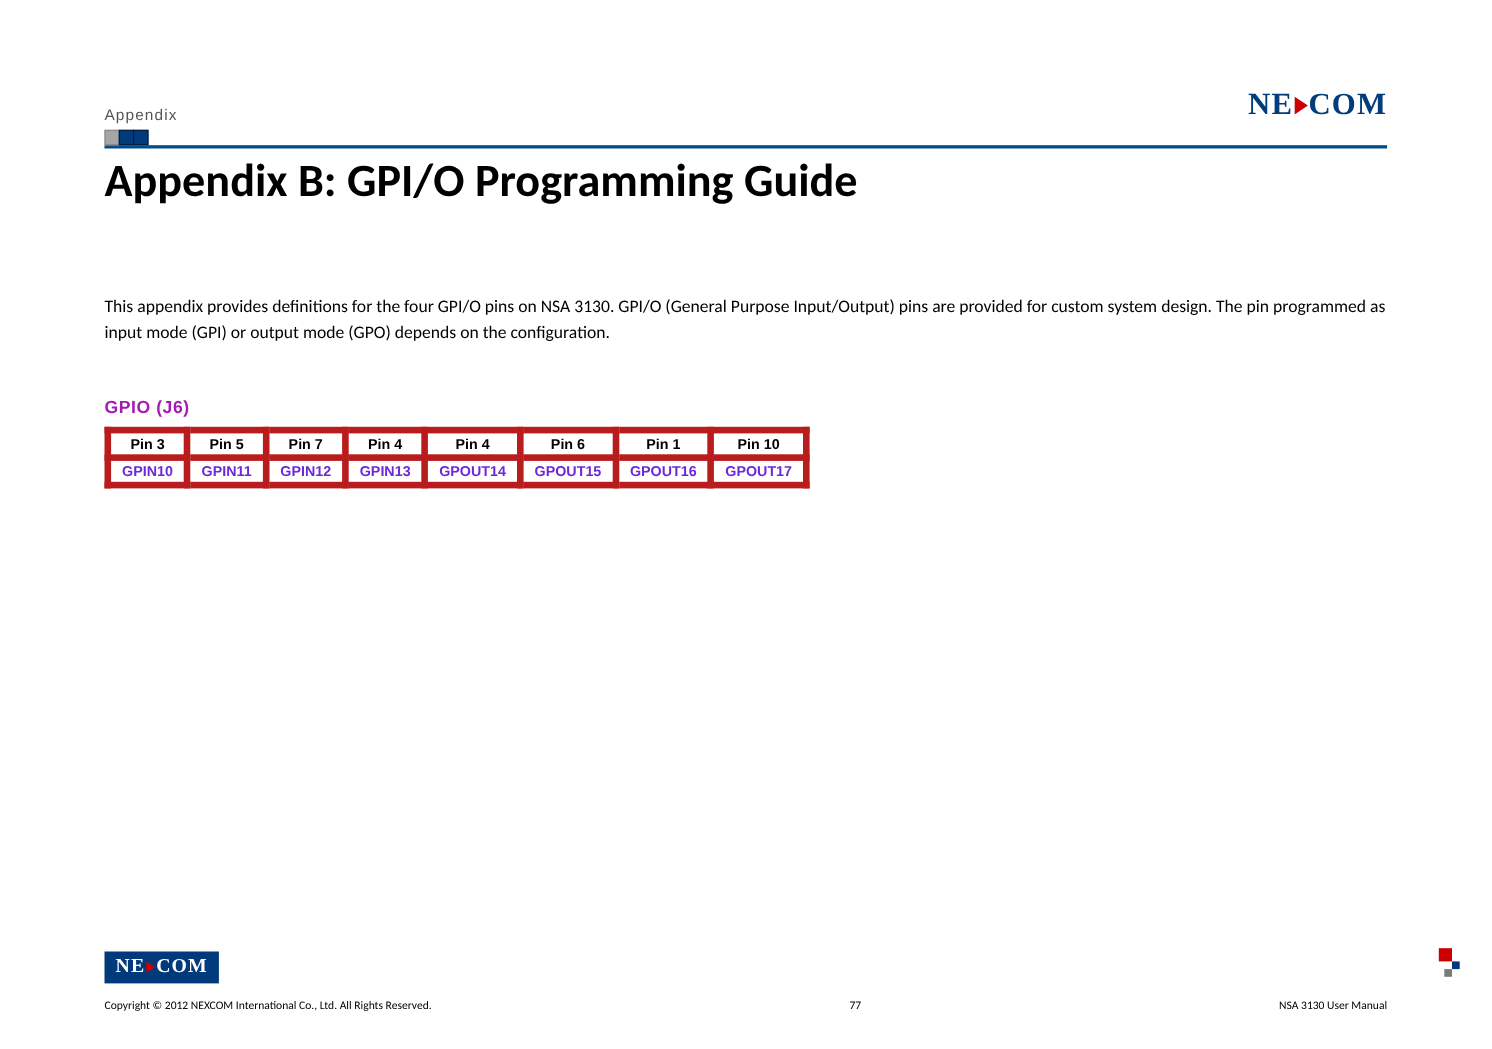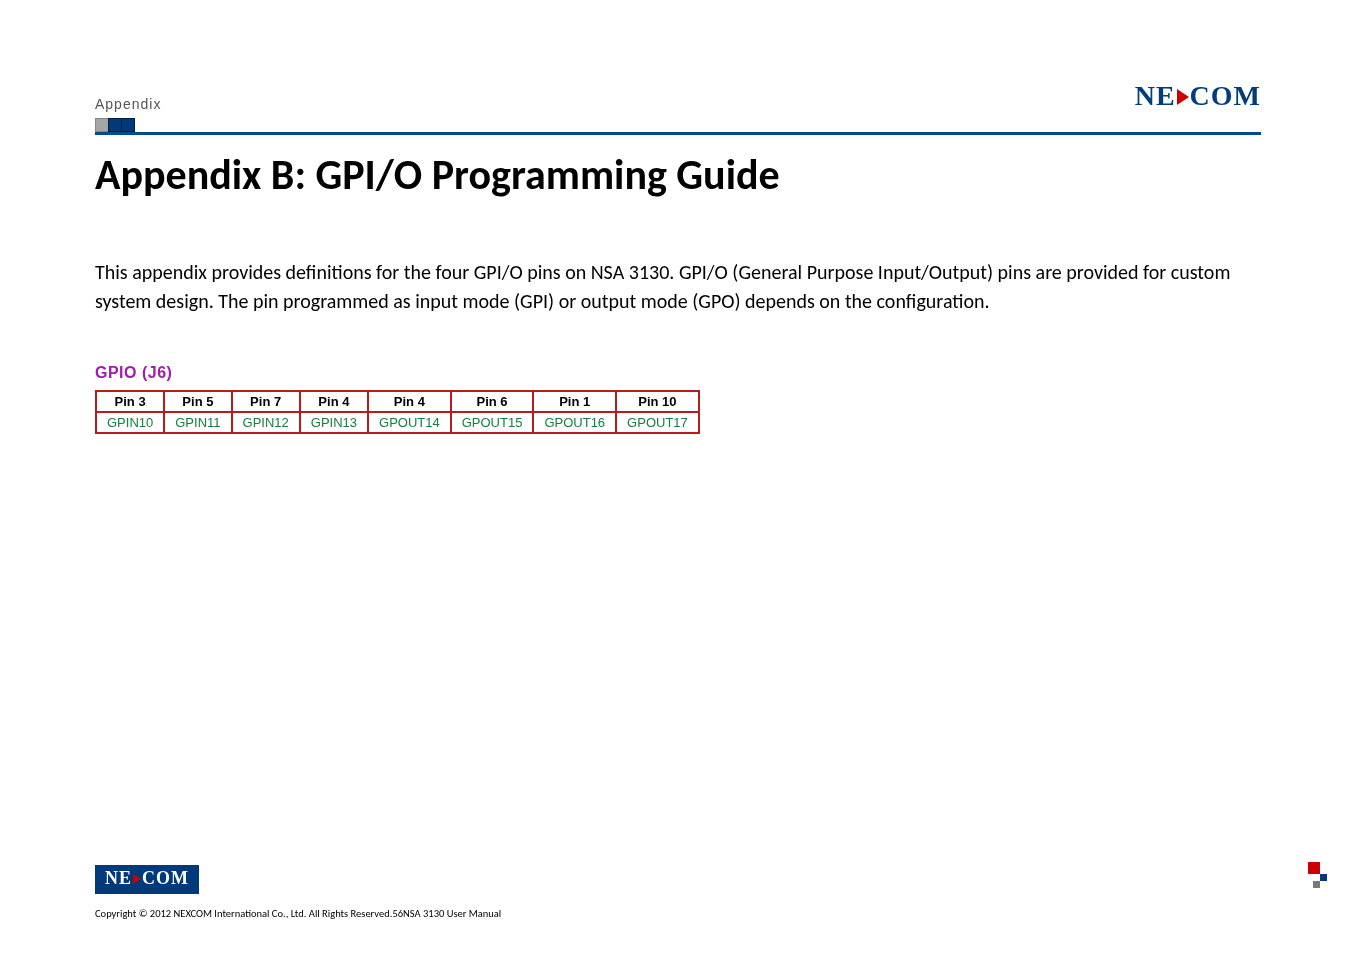--- a/index.html
+++ b/index.html
@@ -10,31 +10,31 @@
   .logo-top { display: flex; align-items: center; }
   .logo-text { font-family: Liberation Serif, serif; font-weight: 900; font-size: 28px; letter-spacing: 1px; }
   .logo-ne { color: #003d7a; }
   .logo-arrow { display:inline-block; width:0; height:0; border-top:8px solid transparent; border-bottom:8px solid transparent; border-left:12px solid #c00; margin:0 1px; vertical-align:middle; position:relative; top:-2px;}
   .logo-com { color: #003d7a; }
   .squares { margin-top: 6px; display:flex; align-items:center; }
   .sq { width: 14px; height: 14px; background: #003a7a; border:1px solid #001f3d; }
   .sq.gray { background: #a5a5a5; border-color:#888;}
   .sq + .sq { margin-left: -1px; }
   .hr { height: 3px; background: #004d8b; margin-top: 0px; }
-  .title { font-size: 42px; font-weight: bold; margin-top: 14px; }
-  .intro { font-size: 20px; margin-top: 58px; line-height: 1.45; max-width: 1170px; }
+  .title { font-size: 42px; font-weight: bold; margin-top: 4px; }
+  .intro { font-size: 16px; margin-top: 78px; line-height: 1.45; max-width: 1170px; }
   .section-label { margin-top: 48px; font-family: Arial, sans-serif; font-weight: bold; font-size: 16px; color:#a21caf; letter-spacing:0.5px; }
   table.gpio { border-collapse: collapse; margin-top: 8px; font-family: Arial, sans-serif; font-size: 13px; }
-  table.gpio th, table.gpio td { border: 2px solid #b91c1c; padding: 2px 10px; text-align: center; }
+  table.gpio th, table.gpio td { border: 6px solid #b91c1c; padding: 2px 10px; text-align: center; }
   table.gpio th { font-weight: bold; }
-  table.gpio td { color:#15803d; }
+  table.gpio td { color:#6d28d9;font-weight:bold; }
   .footer-logo { position:absolute; left:95px; bottom:60px; background:#003a7a; padding:3px 10px 5px 10px; }
   .footer-logo .logo-text { font-size:18px; color:#fff; font-weight:900; letter-spacing:1px; }
   .footer-logo .arrow-sm { display:inline-block; width:0; height:0; border-top:5px solid transparent; border-bottom:5px solid transparent; border-left:8px solid #c00; margin:0 1px; vertical-align:middle; position:relative; top:-1px;}
-  .footer-bar { position:absolute; left:95px; right:95px; bottom:34px; display:flex; justify-content:flex-start; align-items:center; font-size:10.5px; color:#000; }
+  .footer-bar { position:absolute; left:95px; right:95px; bottom:34px; display:flex; justify-content:space-between; align-items:center; font-size:10.5px; color:#000; }
   .corner-mark { position:absolute; right:48px; bottom:80px; }
   .corner-mark .lg { width:12px; height:12px; background:#c00; position:absolute; top:-12px; left:0; }
   .corner-mark .s1 { width:7px; height:7px; background:#003a7a; position:absolute; top:0; left:12px; }
   .corner-mark .s2 { width:7px; height:7px; background:#7a7a7a; position:absolute; top:7px; left:5px; }
 </style>
 </head>
 <body>
 
 <div class="page">
 
@@ -94,17 +94,17 @@
   </div>
 
   <div class="corner-mark">
     <div class="lg"></div>
       <div class="s1"></div>
       <div class="s2"></div>
   </div>
 
   <div class="footer-bar">
     <span>Copyright © 2012 NEXCOM International Co., Ltd. All Rights Reserved.</span>
-    <span>56</span>
+    <span>77</span>
     <span>NSA 3130 User Manual</span>
   </div>
 
 </div>
 
 </body></html>

